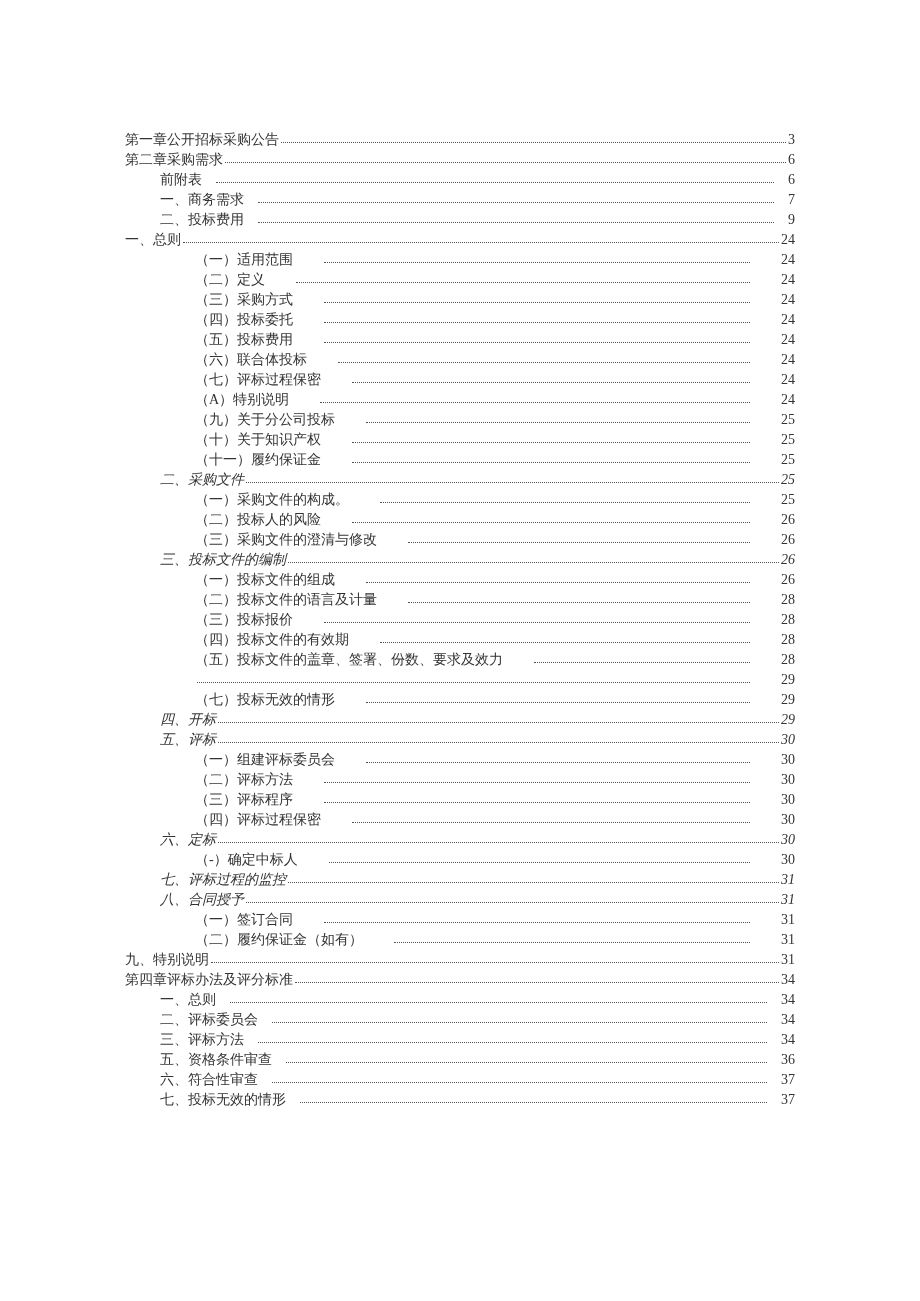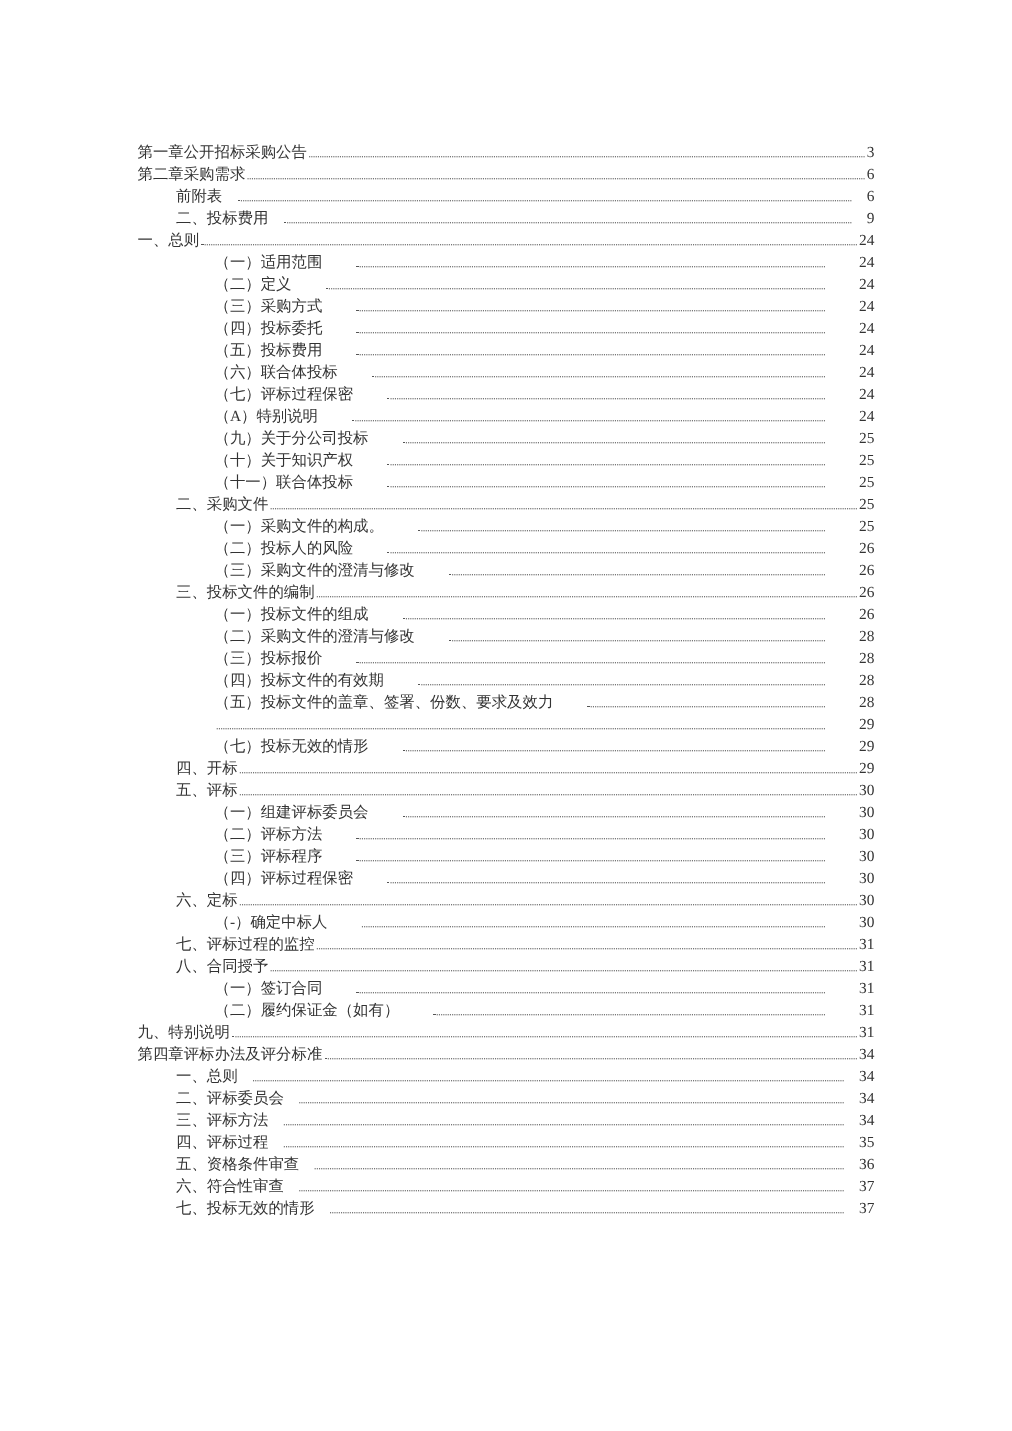--- a/index.html
+++ b/index.html
@@ -37,21 +37,21 @@
     transform: translateY(-4px);
   }
   .page-num {
     flex: 0 0 auto;
     text-align: right;
   }
   .indent-0 { padding-left: 0px; }
   .indent-1 { padding-left: 35px; gap: 12px; }
   .indent-3 { padding-left: 70px; gap: 29px; }
   .indent-1b { padding-left: 0px; }
-  .indent-2b { padding-left: 35px; }
+  .indent-2b { padding-left: 35px; font-style: italic; }
 </style>
 </head>
 <body>
 
 <div class="page">
   <div id="toc-container">
       <div class="toc-line indent-0">
         <span class="toc-label">第一章公开招标采购公告</span>
         <span class="dots"></span>
         <span class="page-num">3</span>
@@ -60,20 +60,25 @@
         <span class="toc-label">第二章采购需求</span>
         <span class="dots"></span>
         <span class="page-num">6</span>
       </div>
       <div class="toc-line indent-1">
         <span class="toc-label">前附表</span>
         <span class="dots"></span>
         <span class="page-num">6</span>
       </div>
       <div class="toc-line indent-1">
+        <span class="toc-label">一、商务需求</span>
+        <span class="dots"></span>
+        <span class="page-num">7</span>
+      </div>
+      <div class="toc-line indent-1">
         <span class="toc-label">二、投标费用</span>
         <span class="dots"></span>
         <span class="page-num">9</span>
       </div>
       <div class="toc-line indent-1b">
         <span class="toc-label">一、总则</span>
         <span class="dots"></span>
         <span class="page-num">24</span>
       </div>
       <div class="toc-line indent-3">
@@ -120,21 +125,21 @@
         <span class="toc-label">（九）关于分公司投标</span>
         <span class="dots"></span>
         <span class="page-num">25</span>
       </div>
       <div class="toc-line indent-3">
         <span class="toc-label">（十）关于知识产权</span>
         <span class="dots"></span>
         <span class="page-num">25</span>
       </div>
       <div class="toc-line indent-3">
-        <span class="toc-label">（十一）联合体投标</span>
+        <span class="toc-label">（十一）履约保证金</span>
         <span class="dots"></span>
         <span class="page-num">25</span>
       </div>
       <div class="toc-line indent-2b">
         <span class="toc-label">二、采购文件</span>
         <span class="dots"></span>
         <span class="page-num">25</span>
       </div>
       <div class="toc-line indent-3">
         <span class="toc-label">（一）采购文件的构成。</span>
@@ -155,21 +160,21 @@
         <span class="toc-label">三、投标文件的编制</span>
         <span class="dots"></span>
         <span class="page-num">26</span>
       </div>
       <div class="toc-line indent-3">
         <span class="toc-label">（一）投标文件的组成</span>
         <span class="dots"></span>
         <span class="page-num">26</span>
       </div>
       <div class="toc-line indent-3">
-        <span class="toc-label">（二）采购文件的澄清与修改</span>
+        <span class="toc-label">（二）投标文件的语言及计量</span>
         <span class="dots"></span>
         <span class="page-num">28</span>
       </div>
       <div class="toc-line indent-3">
         <span class="toc-label">（三）投标报价</span>
         <span class="dots"></span>
         <span class="page-num">28</span>
       </div>
       <div class="toc-line indent-3">
         <span class="toc-label">（四）投标文件的有效期</span>
@@ -267,25 +272,20 @@
       </div>
       <div class="toc-line indent-1">
         <span class="toc-label">二、评标委员会</span>
         <span class="dots"></span>
         <span class="page-num">34</span>
       </div>
       <div class="toc-line indent-1">
         <span class="toc-label">三、评标方法</span>
         <span class="dots"></span>
         <span class="page-num">34</span>
-      </div>
-      <div class="toc-line indent-1">
-        <span class="toc-label">四、评标过程</span>
-        <span class="dots"></span>
-        <span class="page-num">35</span>
       </div>
       <div class="toc-line indent-1">
         <span class="toc-label">五、资格条件审查</span>
         <span class="dots"></span>
         <span class="page-num">36</span>
       </div>
       <div class="toc-line indent-1">
         <span class="toc-label">六、符合性审查</span>
         <span class="dots"></span>
         <span class="page-num">37</span>

